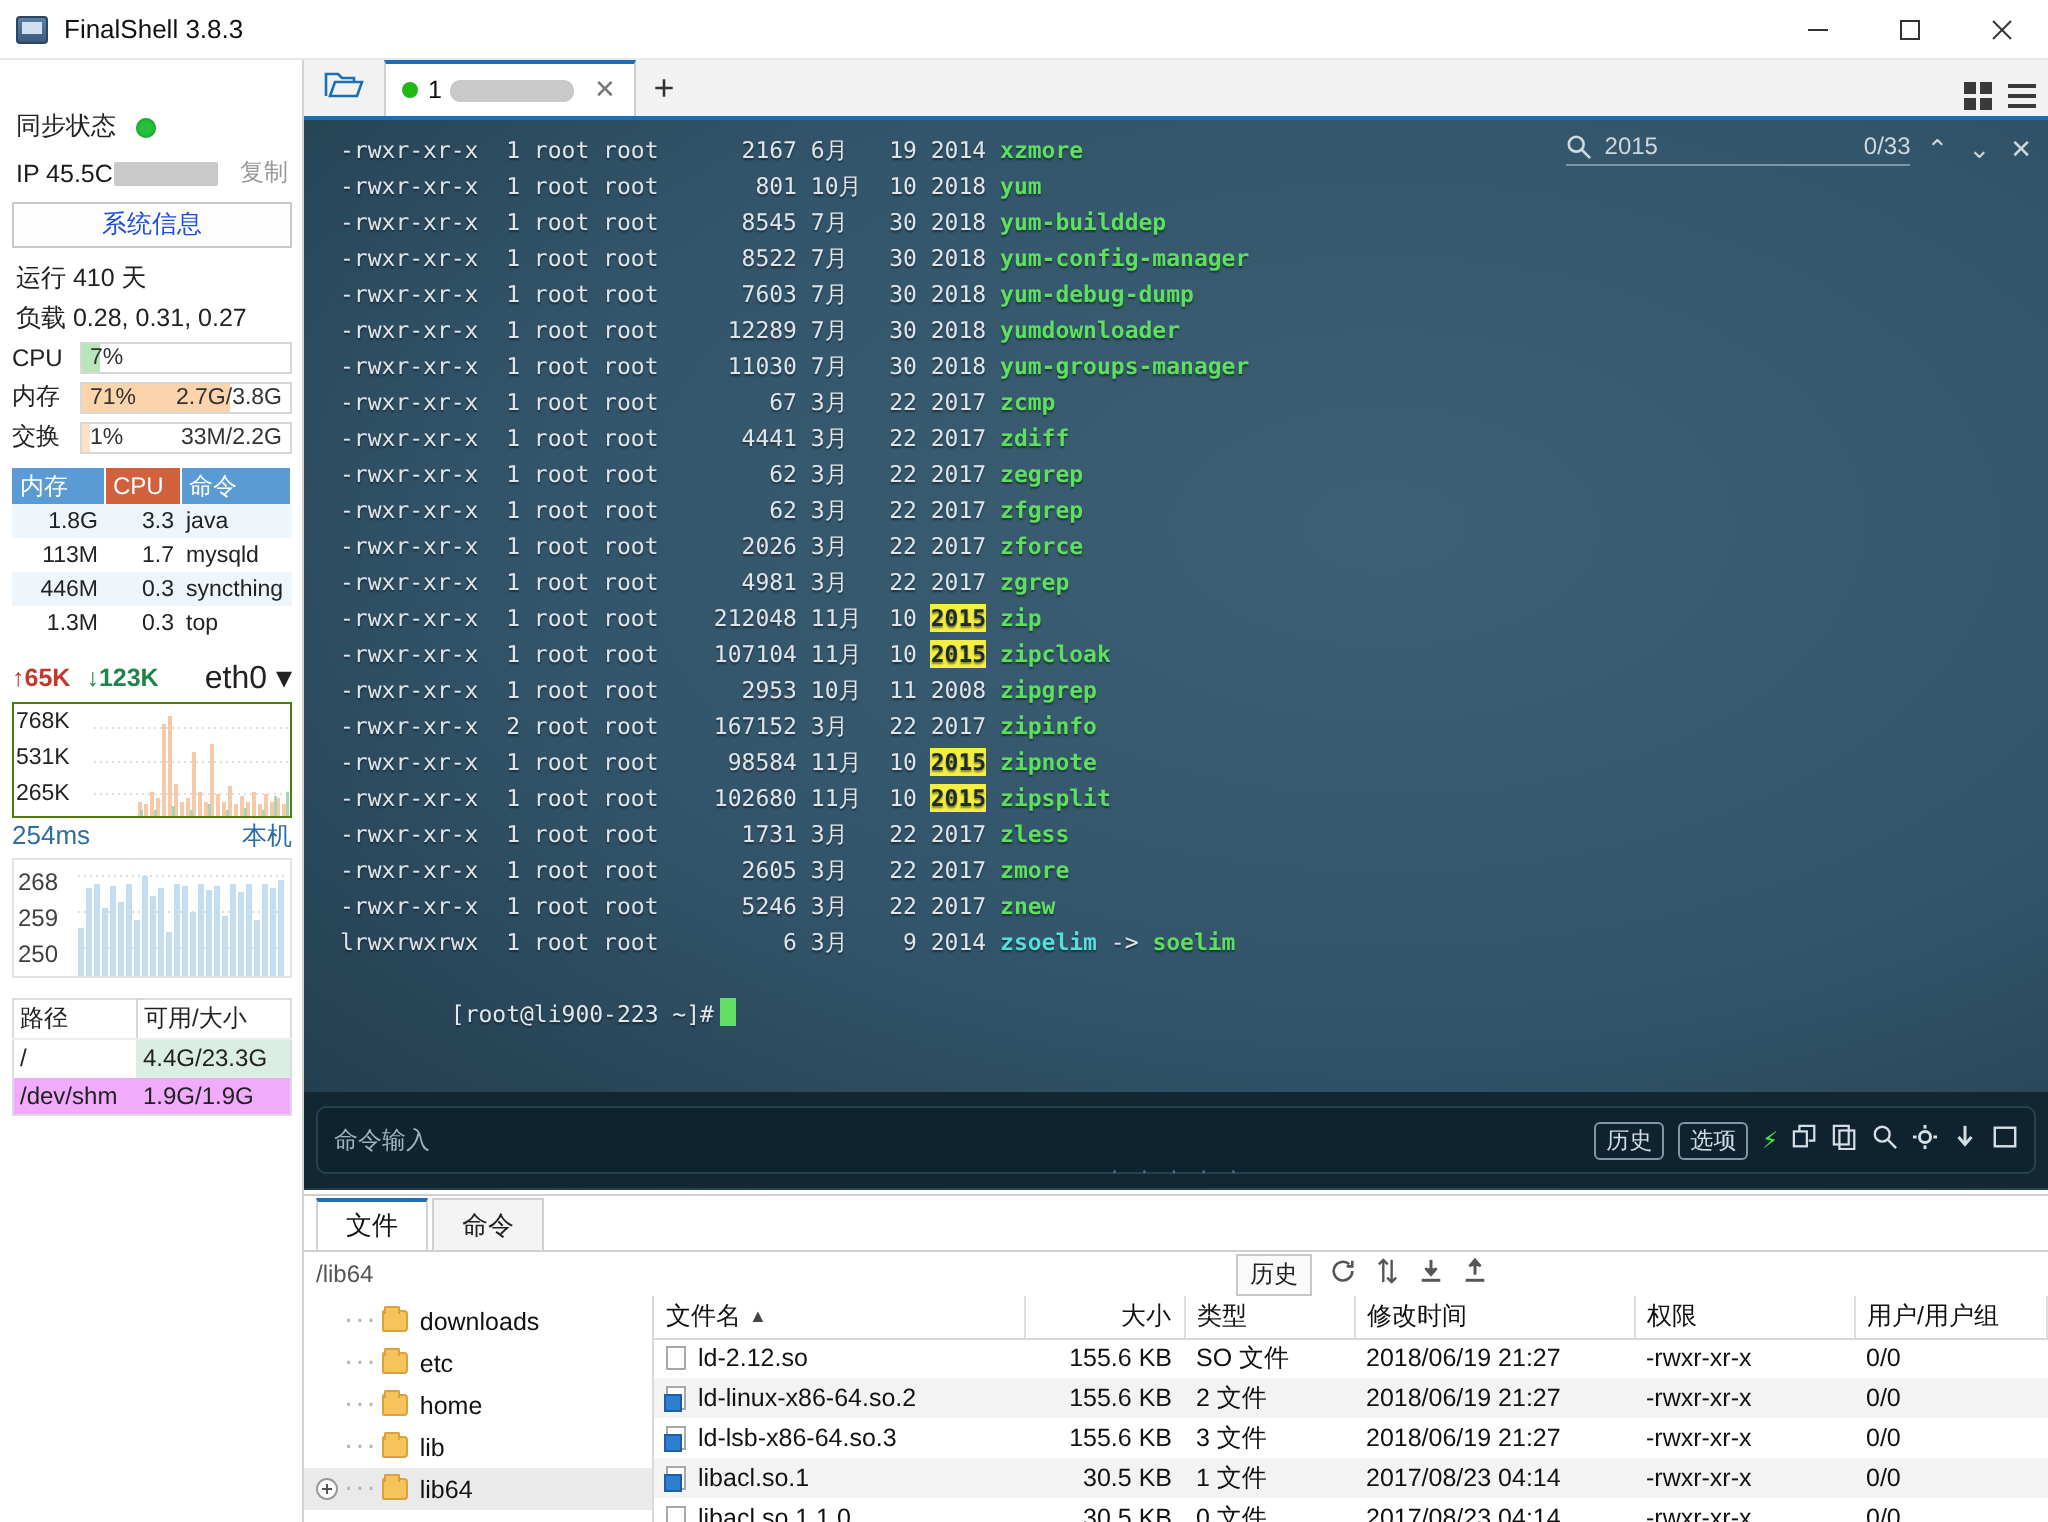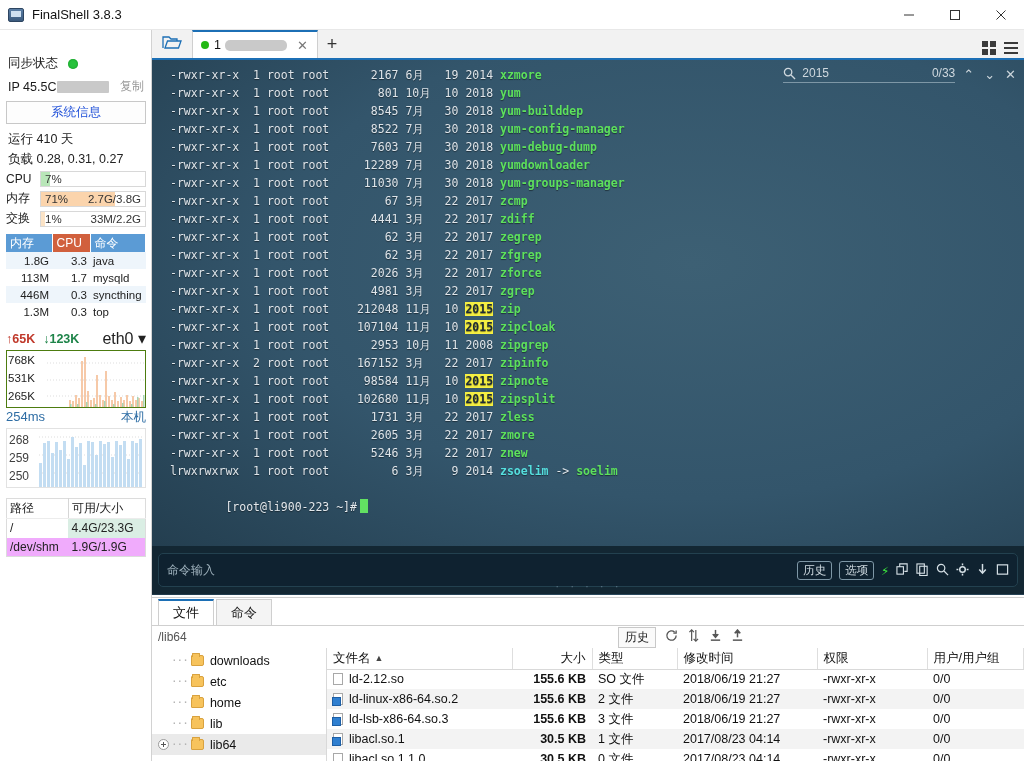--- a/index.html
+++ b/index.html
@@ -226,21 +226,21 @@
 
   .flist { flex: 1; overflow: hidden; }
   .fl-table { width: 100%; border-collapse: collapse; font-size: 12.5px; table-layout: fixed; }
   .fl-table th {
     font-weight: normal; text-align: left; height: 21px; color: #111;
     background: #fff; border-bottom: 1px solid #d9d9d9; border-right: 1px solid #dedede;
     padding-left: 6px; font-size: 12.5px;
   }
   .fl-table th.num { text-align: right; padding-right: 6px; }
   .fl-table td { height: 20px; color: #111; padding-left: 6px; font-size: 12.5px; white-space: nowrap; }
-  .fl-table td.num { text-align: right; padding-right: 6px; font-weight: bold; }
+  .fl-table td.num { text-align: right; padding-right: 6px; }
   .fl-table tr.alt td { background: #f3f3f3; }
   .fico {
     display: inline-block; width: 10px; height: 12px; border: 1px solid #a8a8a8;
     background: #fff; vertical-align: -2px; margin-right: 6px; position: relative;
   }
   .fico.link::after {
     content: ""; position: absolute; left: -2px; bottom: -2px; width: 7px; height: 7px;
     background: #2f7fd0; border: 1px solid #1d5fa6;
   }
   .sortarrow { font-size: 9px; color: #444; margin-left: 4px; vertical-align: 1px; }

